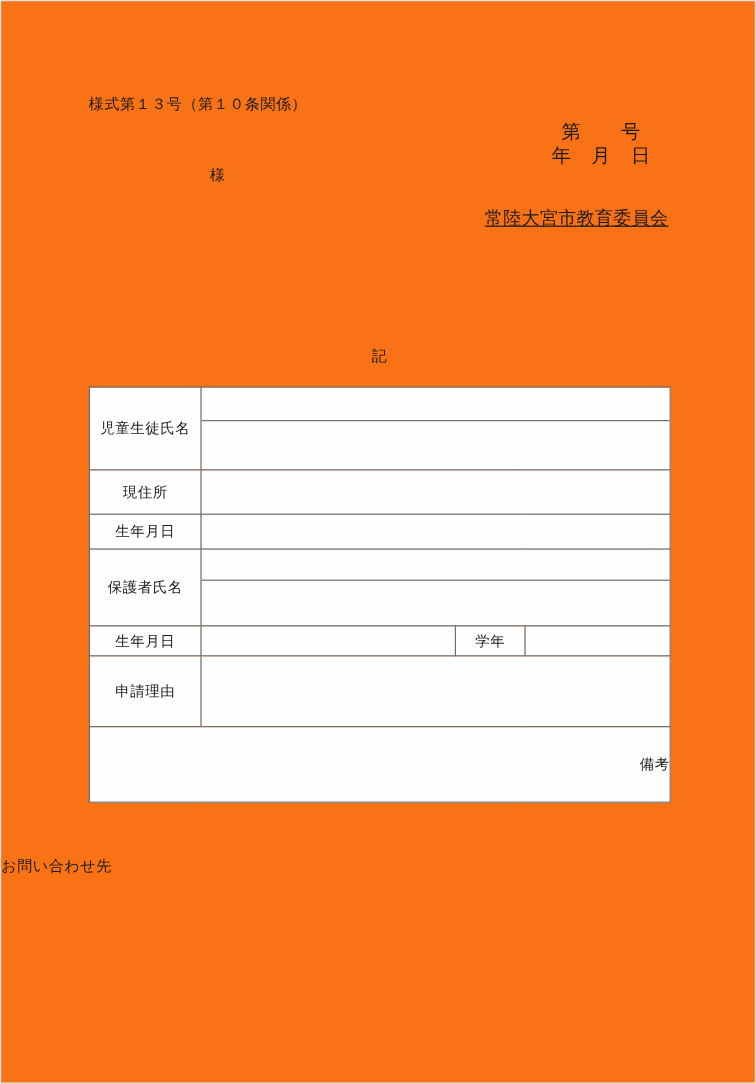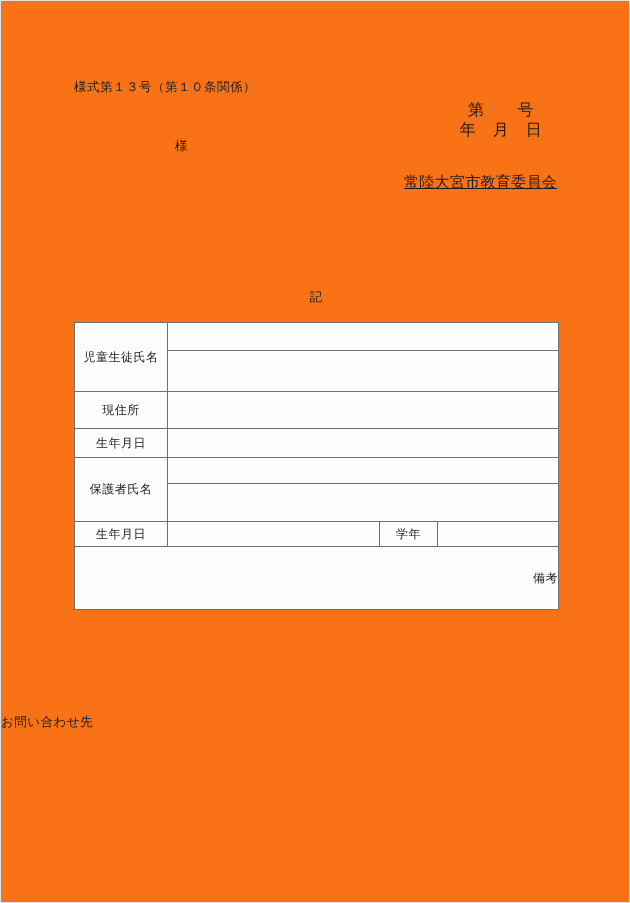--- a/index.html
+++ b/index.html
@@ -228,20 +228,24 @@
 
 
       <tr>
         <td class="lbl" style="height:24px">生年月日</td>
         <td class="val"></td>
         <td class="lbl">学年</td>
         <td class="val"></td>
       </tr>
 
 
+      <tr>
+        <td class="lbl" style="height:58px">申請理由</td>
+        <td class="val" colspan="3"></td>
+      </tr>
 
       <tr>
         <td class="lbl-top" colspan="4" style="height:62px">備考</td>
       </tr>
     </tbody>
   </table>
 
   <div class="contact">お問い合わせ先</div>
 
 </div>

